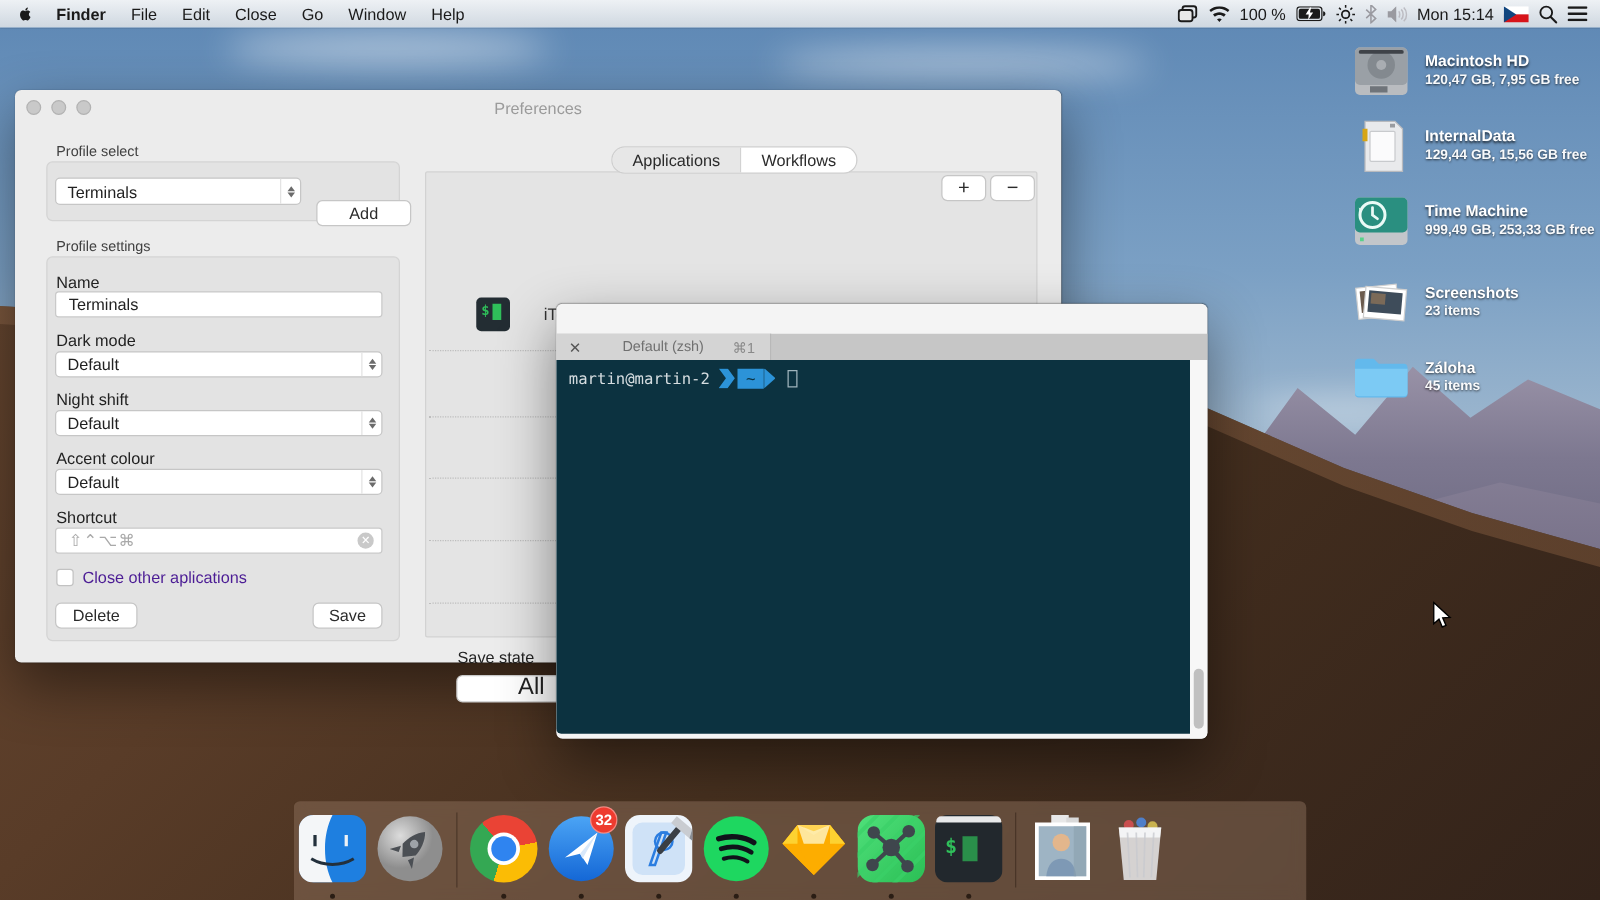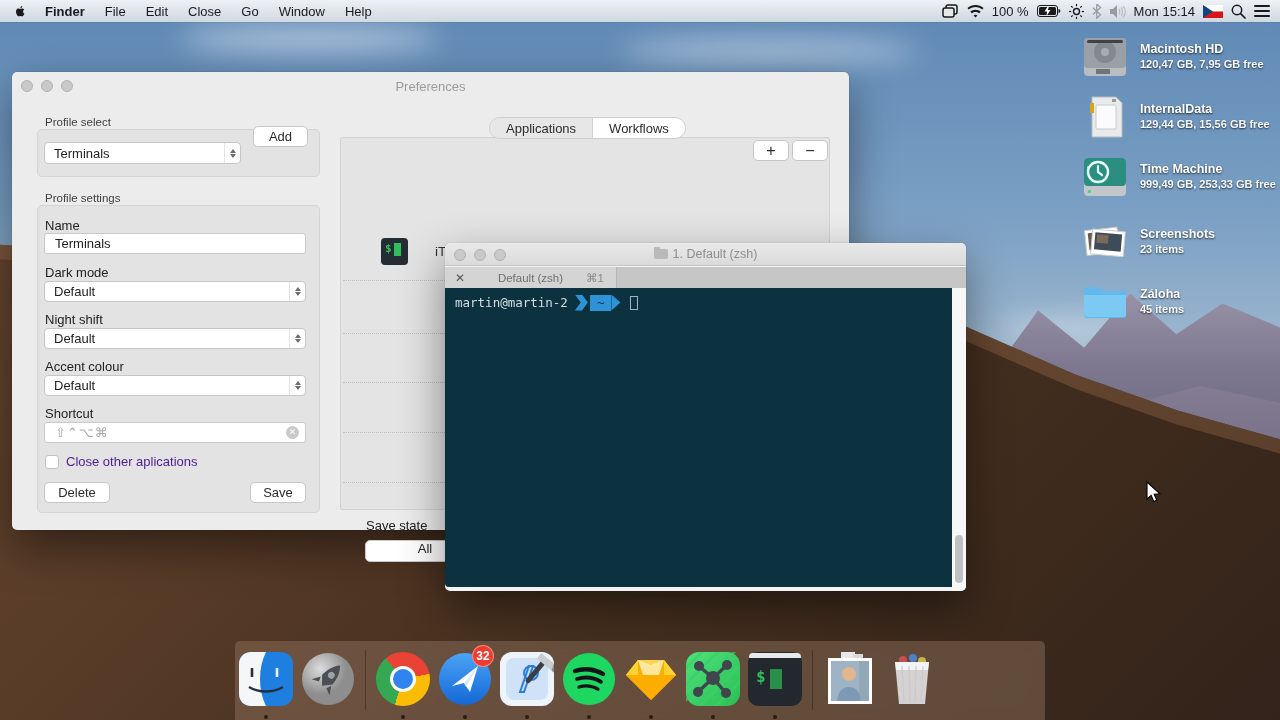--- a/index.html
+++ b/index.html
@@ -306,21 +306,21 @@
 
   <div class="plabel" style="left:33px;top:44px;">Profile select</div>
   <div class="groupbox" style="left:25px;top:57px;width:283px;height:48px;"></div>
   <div class="select" style="left:32px;top:70px;width:197px;">
     <span>Terminals</span>
     <span class="stepper">
         <span class="car up"></span>
         <span class="car dn"></span>
       </span>
   </div>
-  <div class="btn" style="left:241px;top:54px;width:55px;">Add</div>
+  <div class="btn" style="left:241px;top:88px;width:76px;">Add</div>
 
   <div class="plabel" style="left:33px;top:120px;">Profile settings</div>
   <div class="groupbox" style="left:25px;top:133px;width:283px;height:308px;"></div>
 
   <div class="plabel" style="left:33px;top:146px;font-size:13px;color:#222;">Name</div>
   <div class="tinput" style="left:32px;top:161px;width:262px;">
     <span>Terminals</span>
   </div>
 
   <div class="plabel" style="left:33px;top:193px;font-size:13px;color:#222;">Dark mode</div>
@@ -371,41 +371,33 @@
     <div class="dotline" style="top:294px;"></div>
     <div class="dotline" style="top:344px;"></div>
     <div class="applist-row" style="left:40px;top:100px;">
       <span class="iterm-mini">
           <span class="d">$</span>
           <span class="b"></span>
         </span>
       <span style="font-size:13.5px;color:#333;">iTerm2</span>
     </div>
     <div style="position:absolute;left:25px;top:380px;font-size:13px;color:#222;">Save state</div>
-    <div style="position:absolute;left:24px;top:402px;width:120px;height:22px;background:#fff;border:1px solid #c9c9c9;border-radius:5px 0 0 5px;display:flex;align-items:flex-start;justify-content:center;font-size:13px;color:#222;">
+    <div style="position:absolute;left:24px;top:402px;width:120px;height:22px;background:#fff;border:1px solid #c9c9c9;border-radius:5px 0 0 5px;display:flex;align-items:flex-end;justify-content:center;font-size:19px;color:#222;">
       <span>All</span>
     </div>
   </div>
   <div class="tabs" style="left:477px;top:45px;">
     <div class="seg off">Applications</div>
     <div class="seg on">Workflows</div>
   </div>
   <div class="btn" style="left:741px;top:68px;width:36px;font-size:16px;">+</div>
   <div class="btn" style="left:780px;top:68px;width:36px;font-size:16px;">−</div>
 </div>
 
 <div class="win term">
-  <div class="term-titlebar">
-    <div class="tlights" style="top:6px;">
-      <div class="tl"></div>
-      <div class="tl"></div>
-      <div class="tl"></div>
-    </div>
-    <div class="term-title"><span class="fold"></span><span>1. Default (zsh)</span></div>
-  </div>
   <div class="term-tabbar">
     <div class="term-tab">
       <span class="x">✕</span>
       <span class="tlabel">Default (zsh)</span>
       <span class="tnum">⌘1</span>
     </div>
   </div>
   <div class="term-body">
     <div class="promptline">
       <span>martin@martin-2</span>

